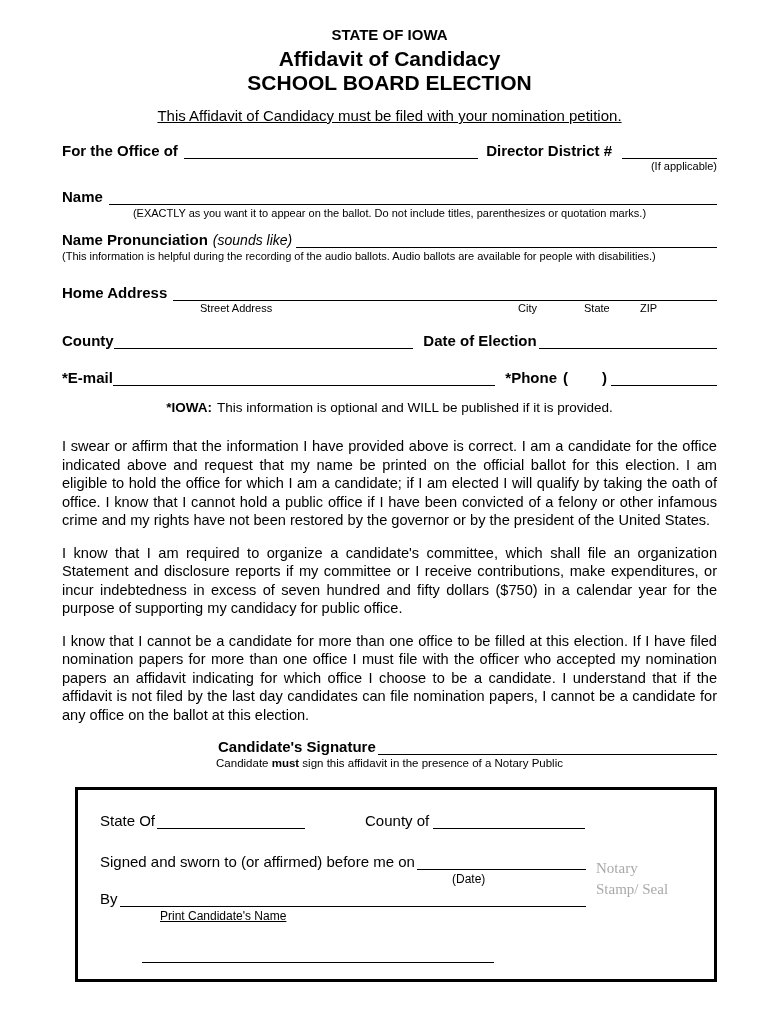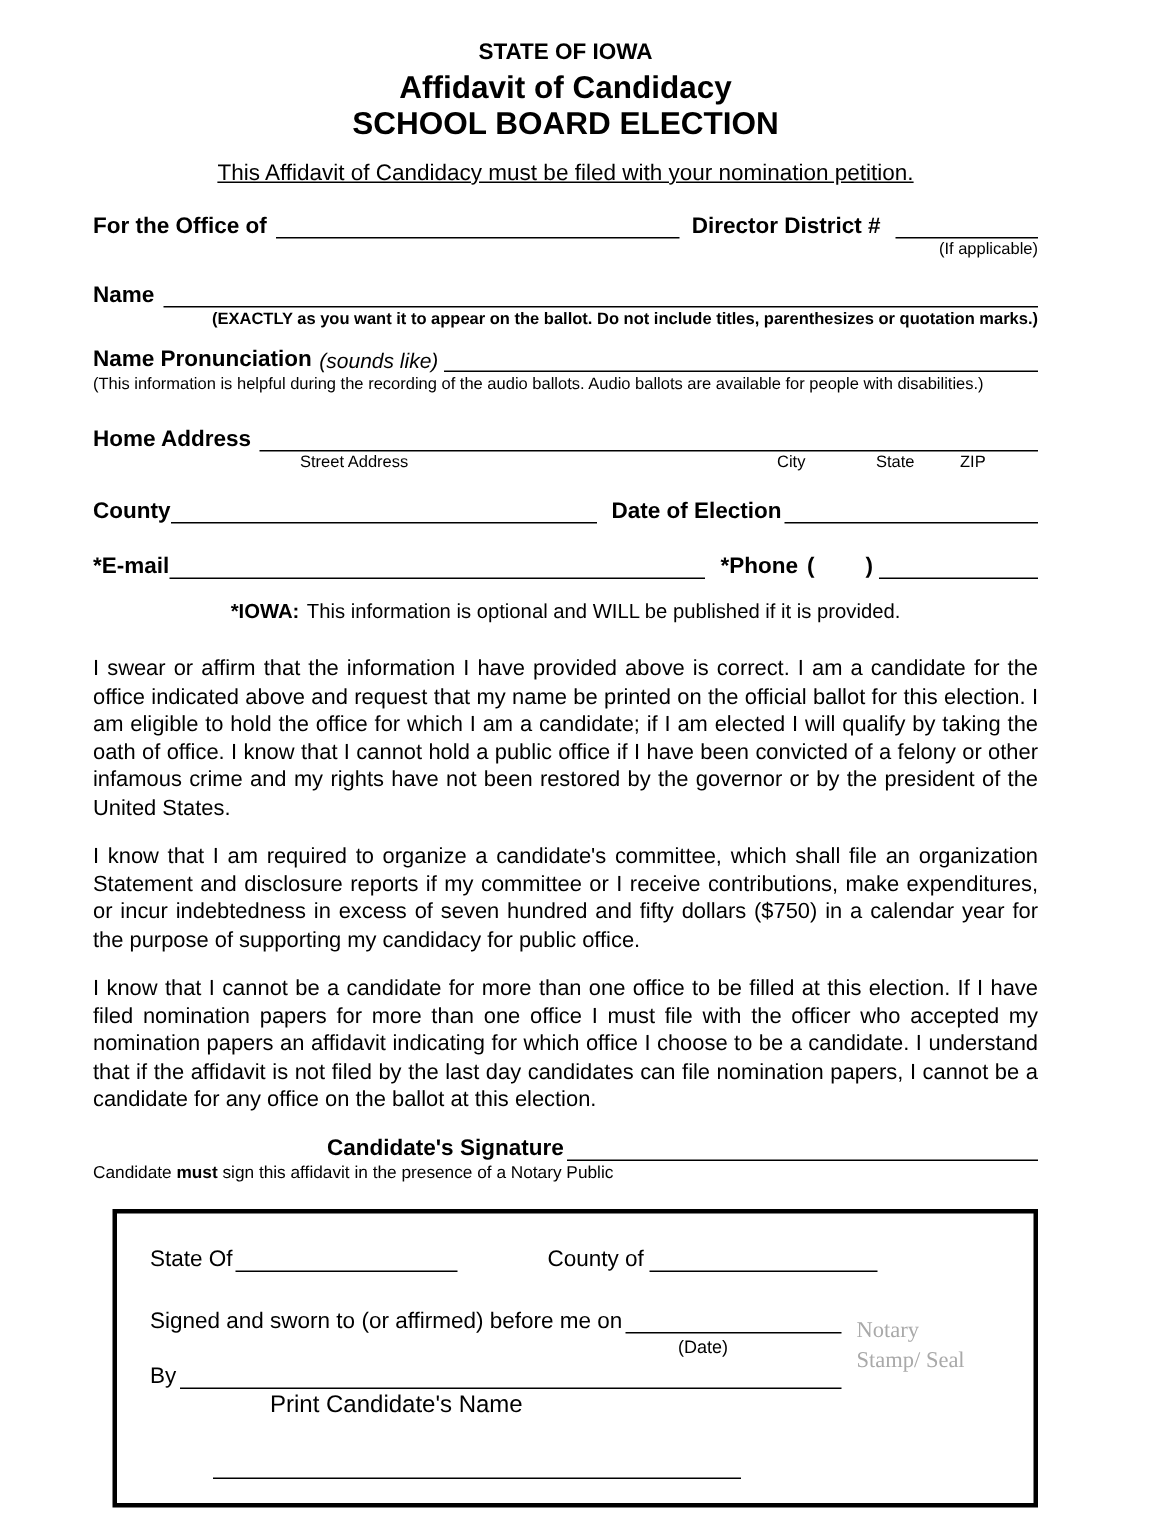--- a/index.html
+++ b/index.html
@@ -1,76 +1,76 @@
 <!DOCTYPE html>
 <html><head>
 <meta charset="utf-8">
 <style>
   * { margin:0; padding:0; box-sizing:border-box; }
   html,body { background:#fff; }
   .page {
     width:770px; height:1024px; margin:0 auto; background:#fff;
     font-family:"Liberation Sans", sans-serif; color:#000;
-    padding:26px 78px 0 62px; position:relative; overflow:hidden;
+    padding:26px 53px 0 62px; position:relative; overflow:hidden;
   }
   .bold { font-weight:bold; }
   .h-state { font-size:15px; font-weight:bold; text-align:center; }
   .h-title { font-size:21px; font-weight:bold; text-align:center; margin-top:4px; }
   .h-sub   { font-size:21px; font-weight:bold; text-align:center; }
   .h-instr { font-size:15px; text-decoration:underline; text-align:center; margin-top:12px; }
   .row { display:flex; align-items:flex-end; }
   .lbl { font-size:15px; font-weight:bold; white-space:nowrap; }
   .plain { font-size:15px; white-space:nowrap; }
   .line { border-bottom:1px solid #000; height:17px; flex:1; min-width:20px; }
   .line.fixed { flex:none; }
   .office-row { margin-top:18px; }
   .office-row .lbl + .line { margin-left:6px; }
   .office-row .district { margin-left:8px; margin-right:4px; }
   .if-applicable { text-align:right; font-size:11px; margin-top:1px; }
   .vacancy { margin-top:6px; display:flex; align-items:flex-start; }
   .checkbox { width:24px; height:24px; border:2px solid #000; margin:2px 12px 0 2px; flex:none; }
   .vacancy-label { font-size:15px; }
   .vacancy-note { font-size:12px; margin-top:3px; }
   .name-row { margin-top:16px; }
-  .name-note { text-align:right; font-size:11px; margin-top:2px;font-weight:bold; }
+  .name-note { text-align:center; font-size:11px; margin-top:2px; }
   .pron-row { margin-top:12px; }
   .pron-hint { font-size:14px; font-style:italic; font-weight:normal; margin-left:5px; margin-right:4px; }
   .pron-note { font-size:11px; margin-top:2px; }
   .home-row { margin-top:22px;justify-content:center; }
   .addr-sub { position:relative; height:13px; font-size:11px; }
   .addr-sub span { position:absolute; top:1px; }
   .county-row { margin-top:18px; }
   .county-row .dol { margin-left:10px; margin-right:2px; }
   .county-line { flex:1.68; }
   .email-row { margin-top:20px; }
   .email-row .ph { margin-left:10px; }
   .paren-gap { display:inline-block; width:34px; border-bottom:0; }
   .phone-line { flex:none; width:106px; margin-left:4px; }
   .opt-note { text-align:center; font-size:13.5px; margin-top:14px; }
   .opt-note .bold { margin-right:5px; }
   .paragraphs { margin-top:22px; }
   .para { font-size:14.6px; line-height:1.27; text-align:justify; margin-bottom:14px; }
   .sig-row { margin-top:6px; margin-left:156px; }
   .sig-row .line { margin-left:2px; }
-  .sig-note { text-align:left; font-size:11.5px; margin-top:2px; }
+  .sig-note { text-align:center; font-size:11.5px; margin-top:2px; }
   .notary-box {
     margin-top:18px; margin-left:13px; border:3px solid #000;
     padding:22px 20px 16px 22px; position:relative;
   }
   .nb-row { display:flex; align-items:flex-end; font-size:15px; }
   .nb-line { border-bottom:1px solid #000; height:17px; }
   .nb-r1 .l1 { width:148px; margin-left:2px; }
   .nb-r1 .gap { width:60px; }
   .nb-r1 .l2 { width:152px; margin-left:4px; }
   .nb-r2 { margin-top:24px; }
   .nb-r2 .line { margin-right:108px; margin-left:2px; }
   .nb-date { font-size:12px; margin-left:352px; margin-top:2px; }
   .nb-r3 { margin-top:4px; }
   .nb-r3 .line { margin-right:108px; margin-left:2px; }
-  .nb-print { font-size:16px; margin-left:80px; margin-top:2px; }
+  .nb-print { font-size:12px; margin-left:60px; margin-top:2px;text-decoration:underline; }
   .nb-sigline { margin-top:28px; margin-left:42px; width:352px; border-bottom:1px solid #000; height:12px; }
   .stamp {
     position:absolute; right:18px; top:68px; width:100px;
     font-family:"Liberation Serif", serif; font-size:15px; color:#a9a9a9; line-height:1.35;
   }
 </style>
 </head>
 <body>
 
 <div class="page">

